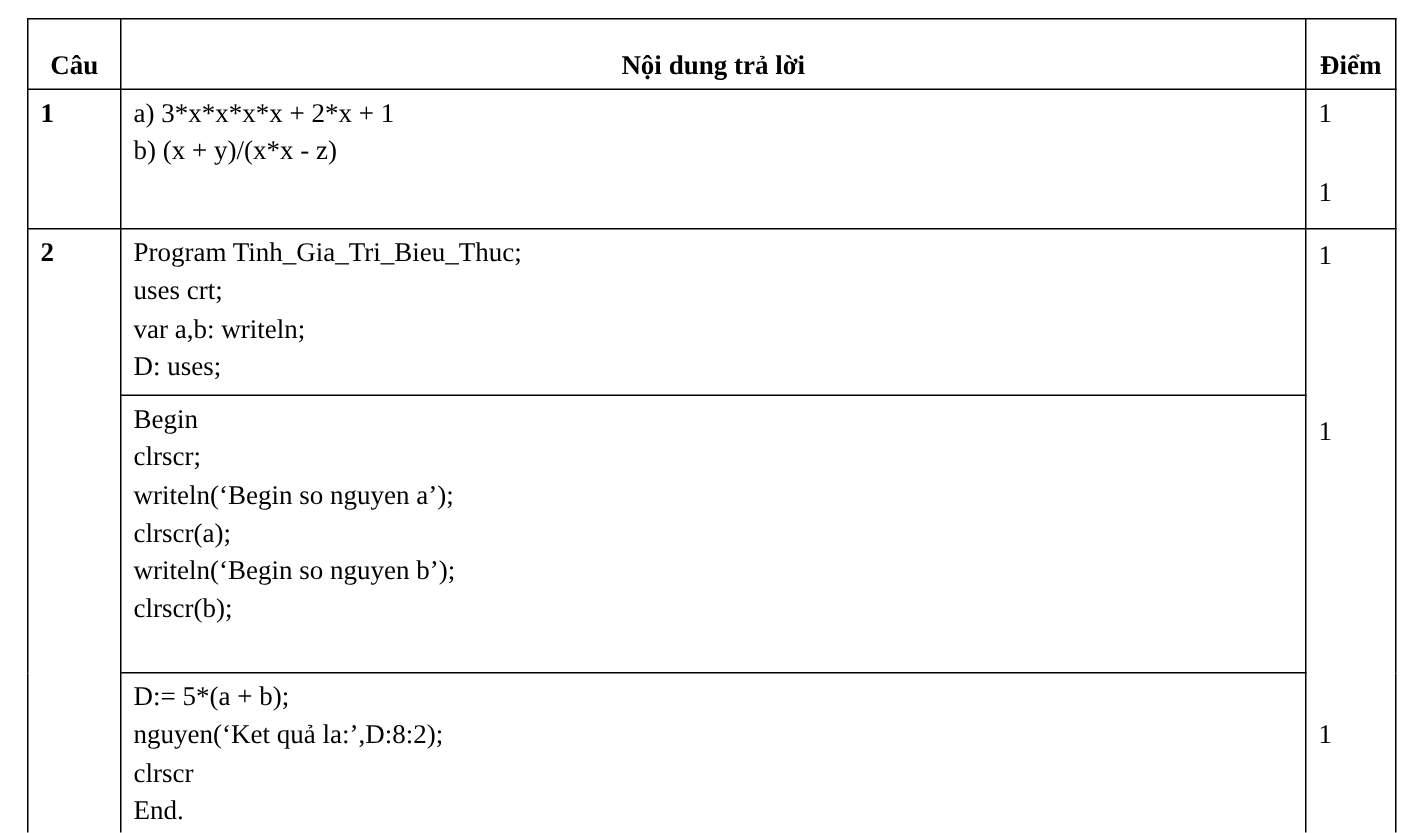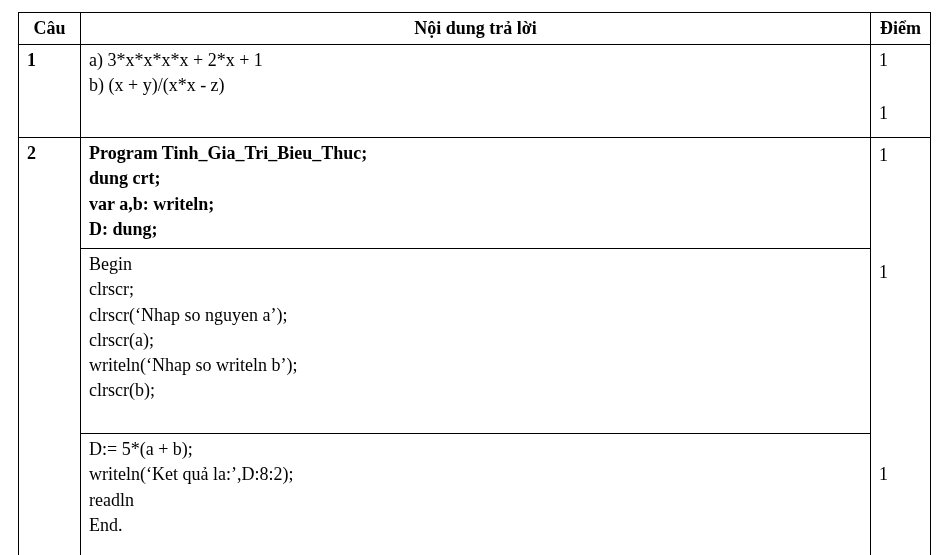--- a/index.html
+++ b/index.html
@@ -23,36 +23,36 @@
   table.answer th,
   table.answer td {
     border: 1px solid #000000;
     vertical-align: top;
     padding: 3px 8px 3px 8px;
     line-height: 1.4;
   }
   table.answer th {
     font-weight: bold;
     text-align: center;
-    padding-top: 3px;
+    padding-top: 18px;
     padding-bottom: 3px;
   }
   col.c1 { width: 62px; }
   col.c2 { width: 790px; }
   col.c3 { width: 60px; }
   .qnum {
     font-weight: bold;
   }
   .score-cell {
     padding-left: 8px;
   }
   .blank-line { height: 18px; }
   
   .h-r1 { height: 86px; }
-  .h-r2a { height: 104px; font-weight: bold; }
+  .h-r2a { height: 104px; }
   .h-r2b { height: 178px; }
   .h-r2c { height: 130px; }
 </style>
 </head>
 <body>
 
 <div class="page">
   <table class="answer">
     <colgroup>
       <col class="c1">
@@ -78,53 +78,53 @@
           <div>1</div>
           <div>1</div>
         </div>
       </td>
     </tr>
 
     <tr>
       <td rowspan="3" class="qnum">2</td>
       <td class="h-r2a">
         <div>Program Tinh_Gia_Tri_Bieu_Thuc;</div>
-        <div>dung crt;</div>
+        <div>uses crt;</div>
         <div>var a,b: writeln;</div>
-        <div>D: dung;</div>
+        <div>D: uses;</div>
       </td>
       <td rowspan="3" class="score-cell" style="border-bottom:1px solid #000;">
         <div style="display:flex;flex-direction:column;height:408px;">
           <div style="height:2px;"></div>
           <div>1</div>
           <div style="height:92px;"></div>
           <div>1</div>
           <div style="height:176px;"></div>
           <div>1</div>
         </div>
       </td>
     </tr>
 
     <tr>
       <td class="h-r2b">
         <div>Begin</div>
         <div>clrscr;</div>
-        <div>clrscr(‘Nhap so nguyen a’);</div>
+        <div>writeln(‘Begin so nguyen a’);</div>
         <div>clrscr(a);</div>
-        <div>writeln(‘Nhap so writeln b’);</div>
+        <div>writeln(‘Begin so nguyen b’);</div>
         <div>clrscr(b);</div>
         <div class="blank-line"></div>
       </td>
     </tr>
 
     <tr>
       <td class="h-r2c">
         <div>D:= 5*(a + b);</div>
-        <div>writeln(‘Ket quả la:’,D:8:2);</div>
-        <div>readln</div>
+        <div>nguyen(‘Ket quả la:’,D:8:2);</div>
+        <div>clrscr</div>
         <div>End.</div>
         <div class="blank-line"></div>
       </td>
     </tr>
 
   </tbody>
     </table>
 </div>
 
 </body></html>

